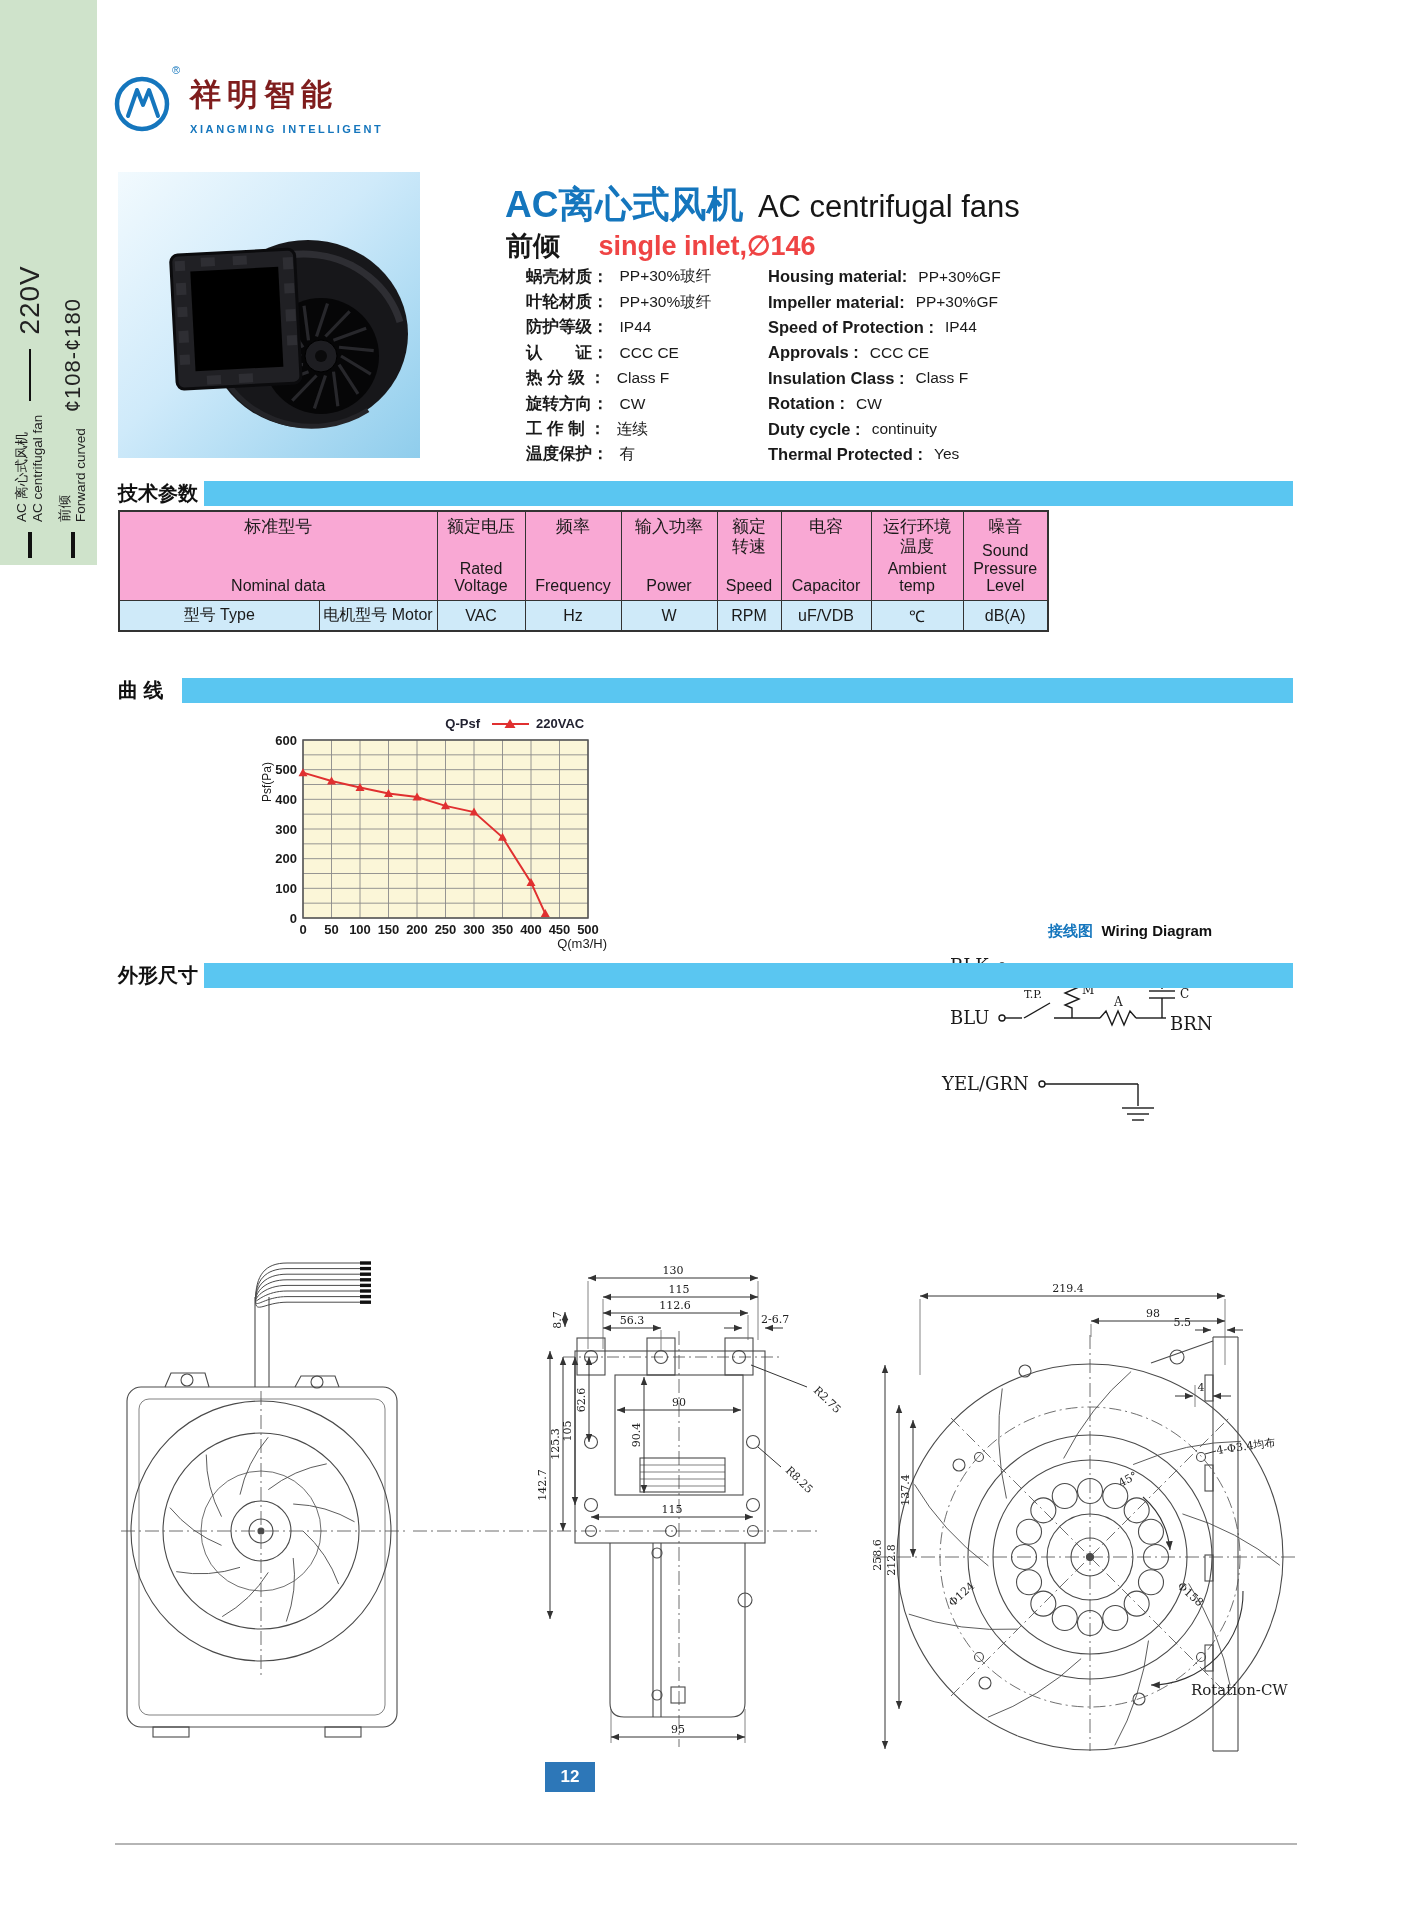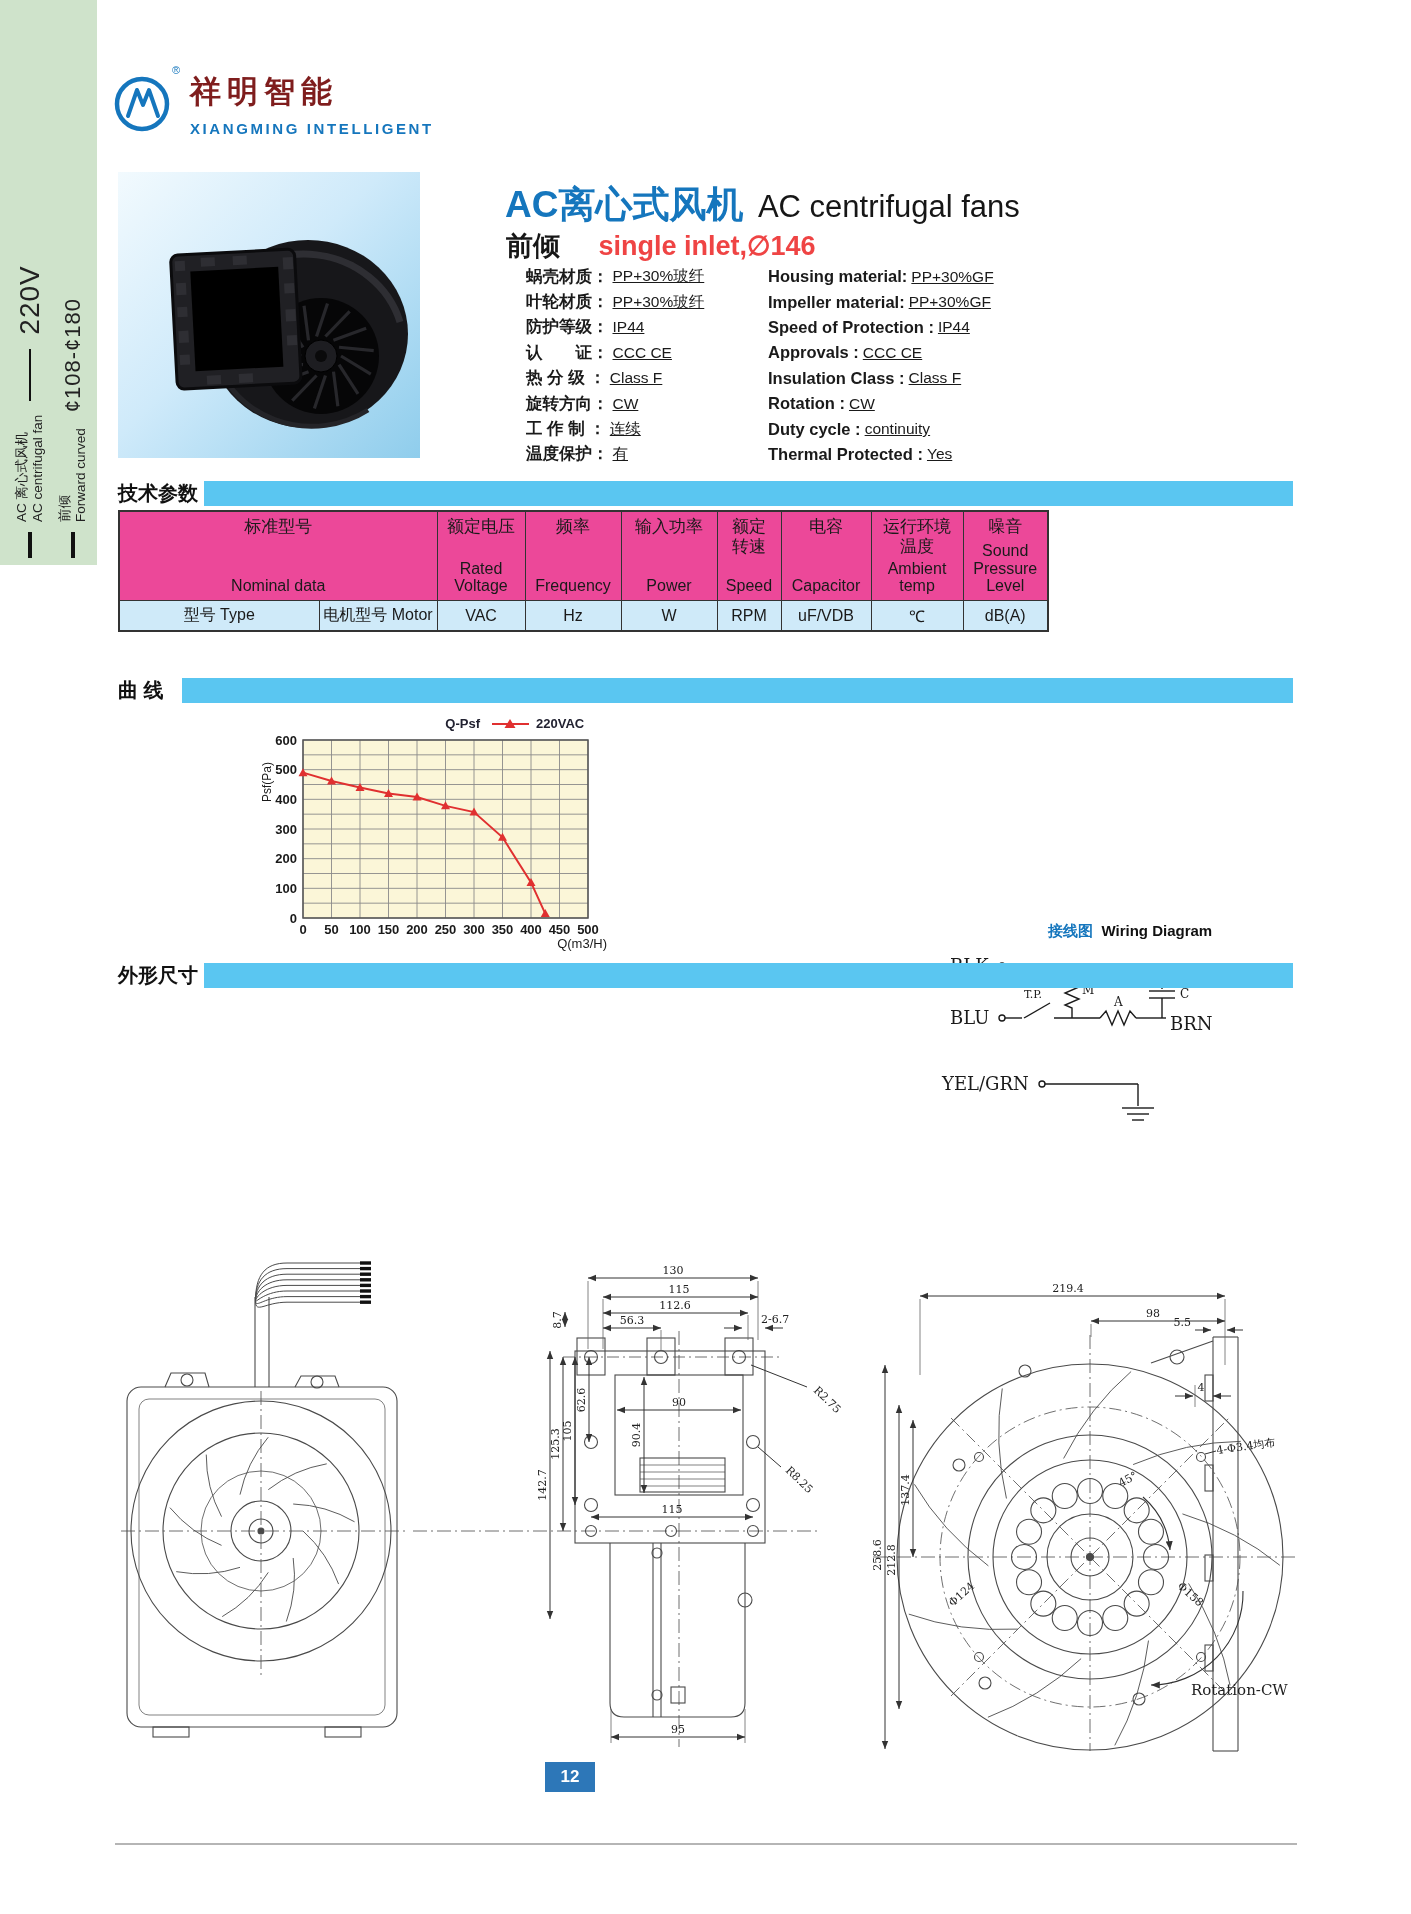--- a/index.html
+++ b/index.html
@@ -14,50 +14,50 @@
   .side-row{display:flex;align-items:center;height:40px;}
   .side-tick{width:26px;height:4px;background:#111;margin-right:10px;flex:0 0 auto;}
   .side-two{font-size:13.5px;line-height:1.2;white-space:nowrap;}
   .side-dash{width:52px;height:2px;background:#111;margin:0 14px;flex:0 0 auto;}
   .side-big{font-size:28px;letter-spacing:1px;}
   .side-mid{font-size:22px;margin-left:16px;letter-spacing:1px;}
 
   
   .logo{left:110px;top:68px;display:flex;align-items:center;gap:14px;}
   .logo-text .cn{font-size:31px;font-weight:bold;color:#7f1d1d;letter-spacing:6px;}
-  .logo-text .en{font-size:15px;font-weight:bold;color:#1576bd;letter-spacing:2.6px;margin-top:7px;}
+  .logo-text .en{font-size:11px;font-weight:bold;color:#1576bd;letter-spacing:2.6px;margin-top:7px;}
   .logo-reg{position:absolute;left:62px;top:-4px;font-size:11px;color:#1576bd;}
 
   
   .photo{left:118px;top:172px;width:302px;height:286px;
          background:linear-gradient(135deg,#f2fafe 0%,#cfeafa 45%,#8fcdec 100%);}
 
   
   .title-line{left:505px;top:180px;white-space:nowrap;}
   .title-cn{font-size:37px;font-weight:bold;color:#1576bd;}
   .title-en{font-size:31px;color:#161616;margin-left:10px;}
   .subtitle{left:506px;top:228px;white-space:nowrap;}
   .sub-cn{font-size:27px;font-weight:bold;color:#161616;}
   .sub-en{font-size:27px;font-weight:bold;color:#ef4444;margin-left:34px;}
 
   .specs-cn{left:506px;top:264px;width:240px;}
   .specs-en{left:748px;top:264px;width:310px;}
   .spec-row{height:25.4px;display:flex;align-items:center;white-space:nowrap;}
   .spec-label{font-weight:bold;font-size:16.5px;margin-left:20px;}
-  .spec-value{font-size:15.5px;margin-left:4px;text-decoration:underline;}
+  .spec-value{font-size:15.5px;margin-left:11px;}
 
   
   .sec-label{font-size:20px;font-weight:bold;color:#111;}
   .sec-bar{background:#5ac6f1;height:25px;}
 
   
   .ptable{left:118px;top:510px;}
   table{border-collapse:collapse;table-layout:fixed;width:929px;border:2px solid #333;}
   td,th{border:1px solid #333;text-align:center;vertical-align:middle;font-weight:400;padding:0 2px;}
-  .trh{background:#ec4899;}
+  .trh{background:#f9a8d4;}
   .hcell{display:flex;flex-direction:column;justify-content:space-between;height:78px;padding:5px 0;}
   .hcell .cn{font-size:17px;white-space:pre-line;line-height:1.15;}
   .hcell .en{font-size:16px;white-space:pre-line;line-height:1.1;}
   .subrow td{height:29px;font-size:16px;background:#cfeaf9;}
   .datarow td{height:38px;font-size:16px;background:#fff;}
 
   
   .chartbox{left:255px;top:712px;}
 
   

